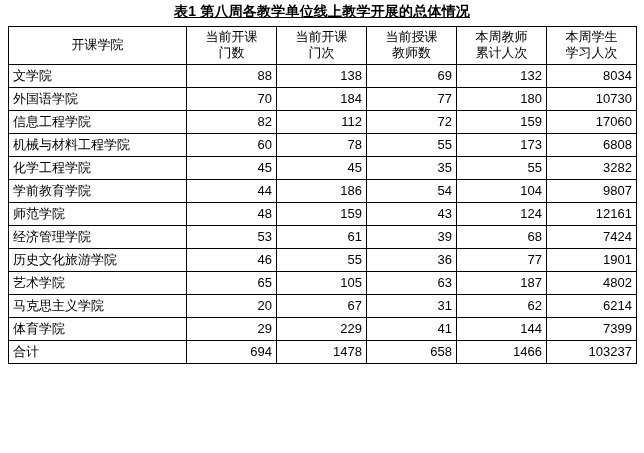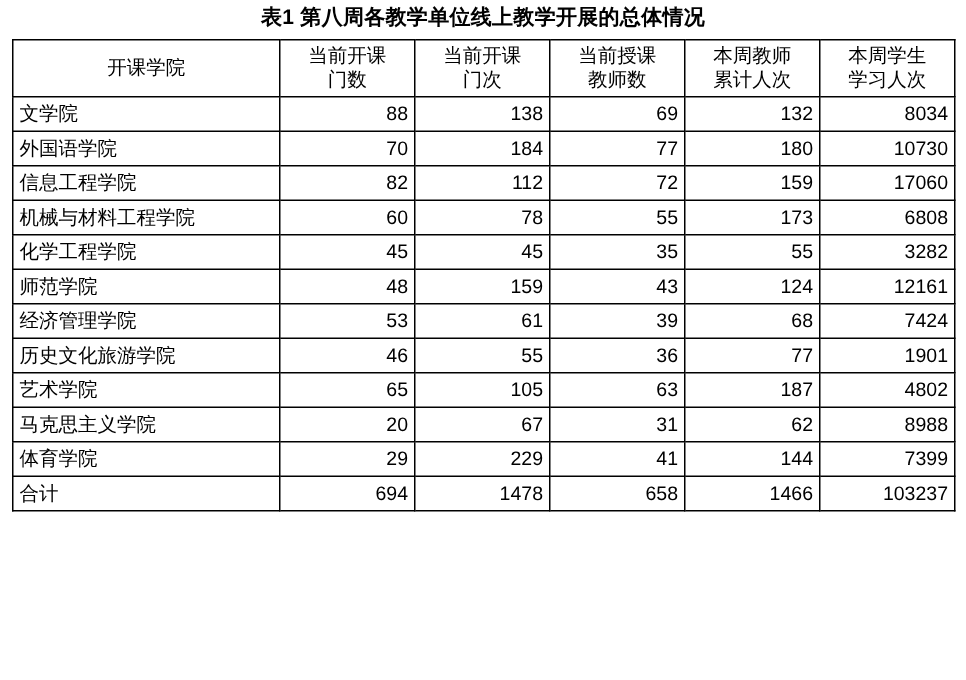--- a/index.html
+++ b/index.html
@@ -20,20 +20,21 @@
     position: relative;
     box-sizing: border-box;
   }
   .caption {
     text-align: center;
     font-size: 14px;
     font-weight: bold;
     padding-top: 3px;
     padding-bottom: 5px;
     letter-spacing: 0.2px;
+    text-decoration: underline;
   }
   table.data-table {
     border-collapse: collapse;
     margin: 0 8px;
     width: 628px;
     table-layout: fixed;
     padding-left: 29px;
   }
   table.data-table td,
   table.data-table th {
@@ -143,20 +144,28 @@
       </tr>
       <tr>
         <td class="unit-cell">化学工程学院</td>
         <td class="num-cell">45</td>
         <td class="num-cell">45</td>
         <td class="num-cell">35</td>
         <td class="num-cell">55</td>
         <td class="num-cell">3282</td>
       </tr>
       <tr>
+        <td class="unit-cell">学前教育学院</td>
+        <td class="num-cell">44</td>
+        <td class="num-cell">186</td>
+        <td class="num-cell">54</td>
+        <td class="num-cell">104</td>
+        <td class="num-cell">9807</td>
+      </tr>
+      <tr>
         <td class="unit-cell">师范学院</td>
         <td class="num-cell">48</td>
         <td class="num-cell">159</td>
         <td class="num-cell">43</td>
         <td class="num-cell">124</td>
         <td class="num-cell">12161</td>
       </tr>
       <tr>
         <td class="unit-cell">经济管理学院</td>
         <td class="num-cell">53</td>
@@ -180,21 +189,21 @@
         <td class="num-cell">63</td>
         <td class="num-cell">187</td>
         <td class="num-cell">4802</td>
       </tr>
       <tr>
         <td class="unit-cell">马克思主义学院</td>
         <td class="num-cell">20</td>
         <td class="num-cell">67</td>
         <td class="num-cell">31</td>
         <td class="num-cell">62</td>
-        <td class="num-cell">8988</td>
+        <td class="num-cell">6214</td>
       </tr>
       <tr>
         <td class="unit-cell">体育学院</td>
         <td class="num-cell">29</td>
         <td class="num-cell">229</td>
         <td class="num-cell">41</td>
         <td class="num-cell">144</td>
         <td class="num-cell">7399</td>
       </tr>
       <tr>

